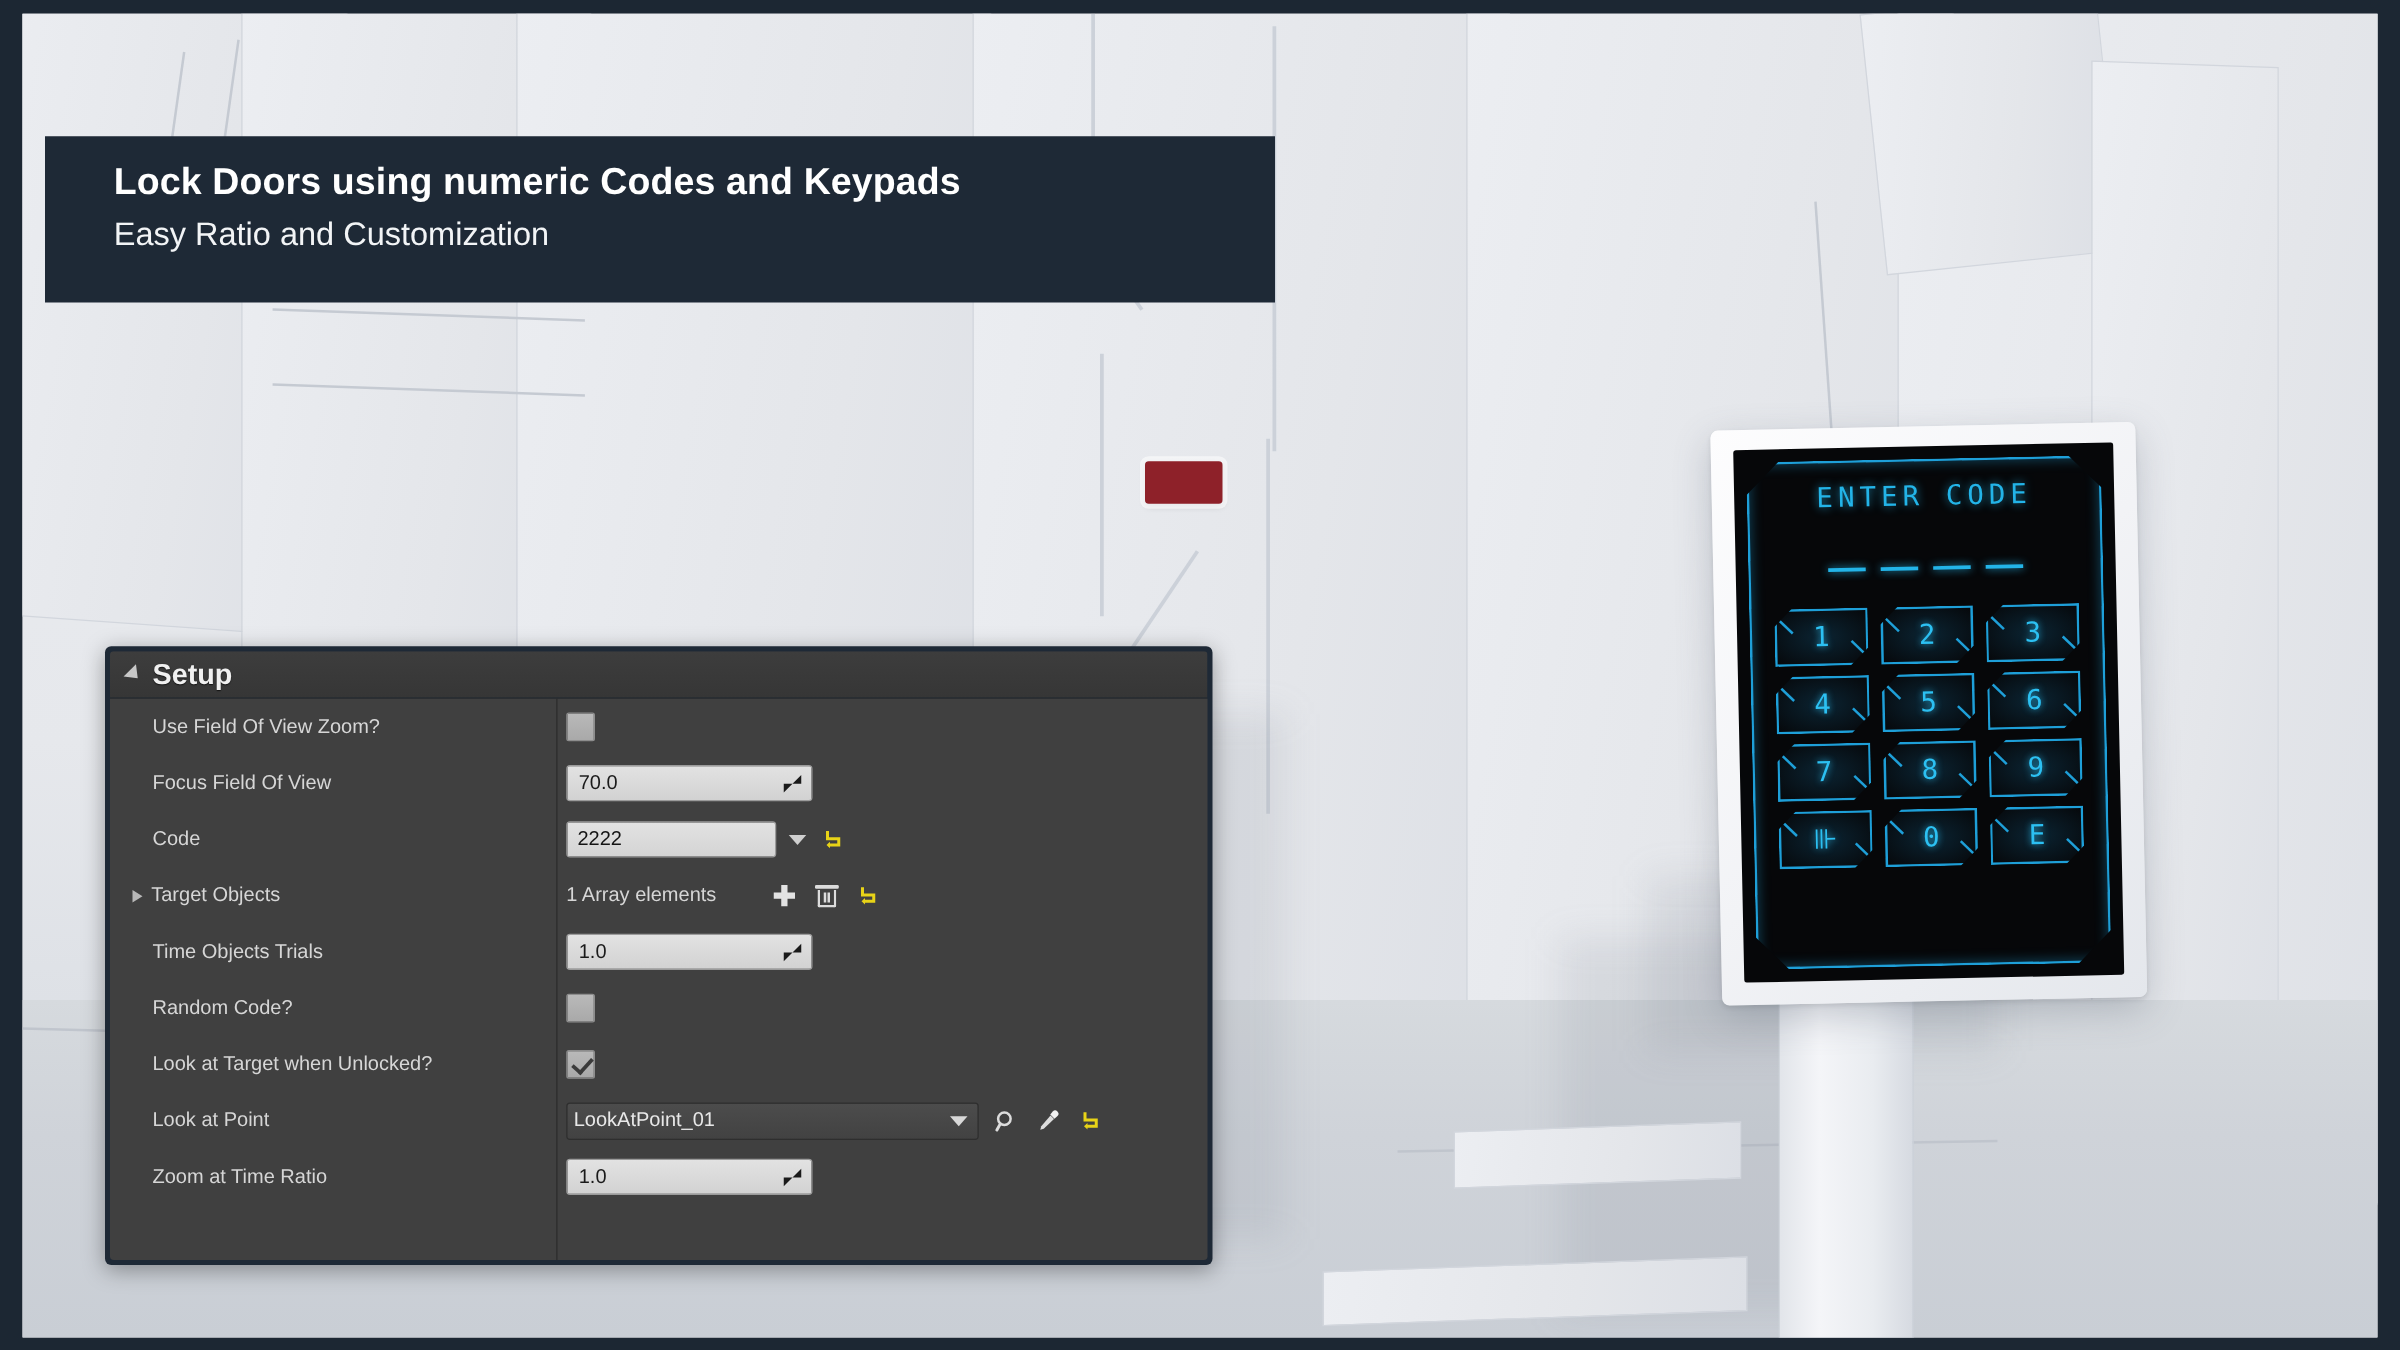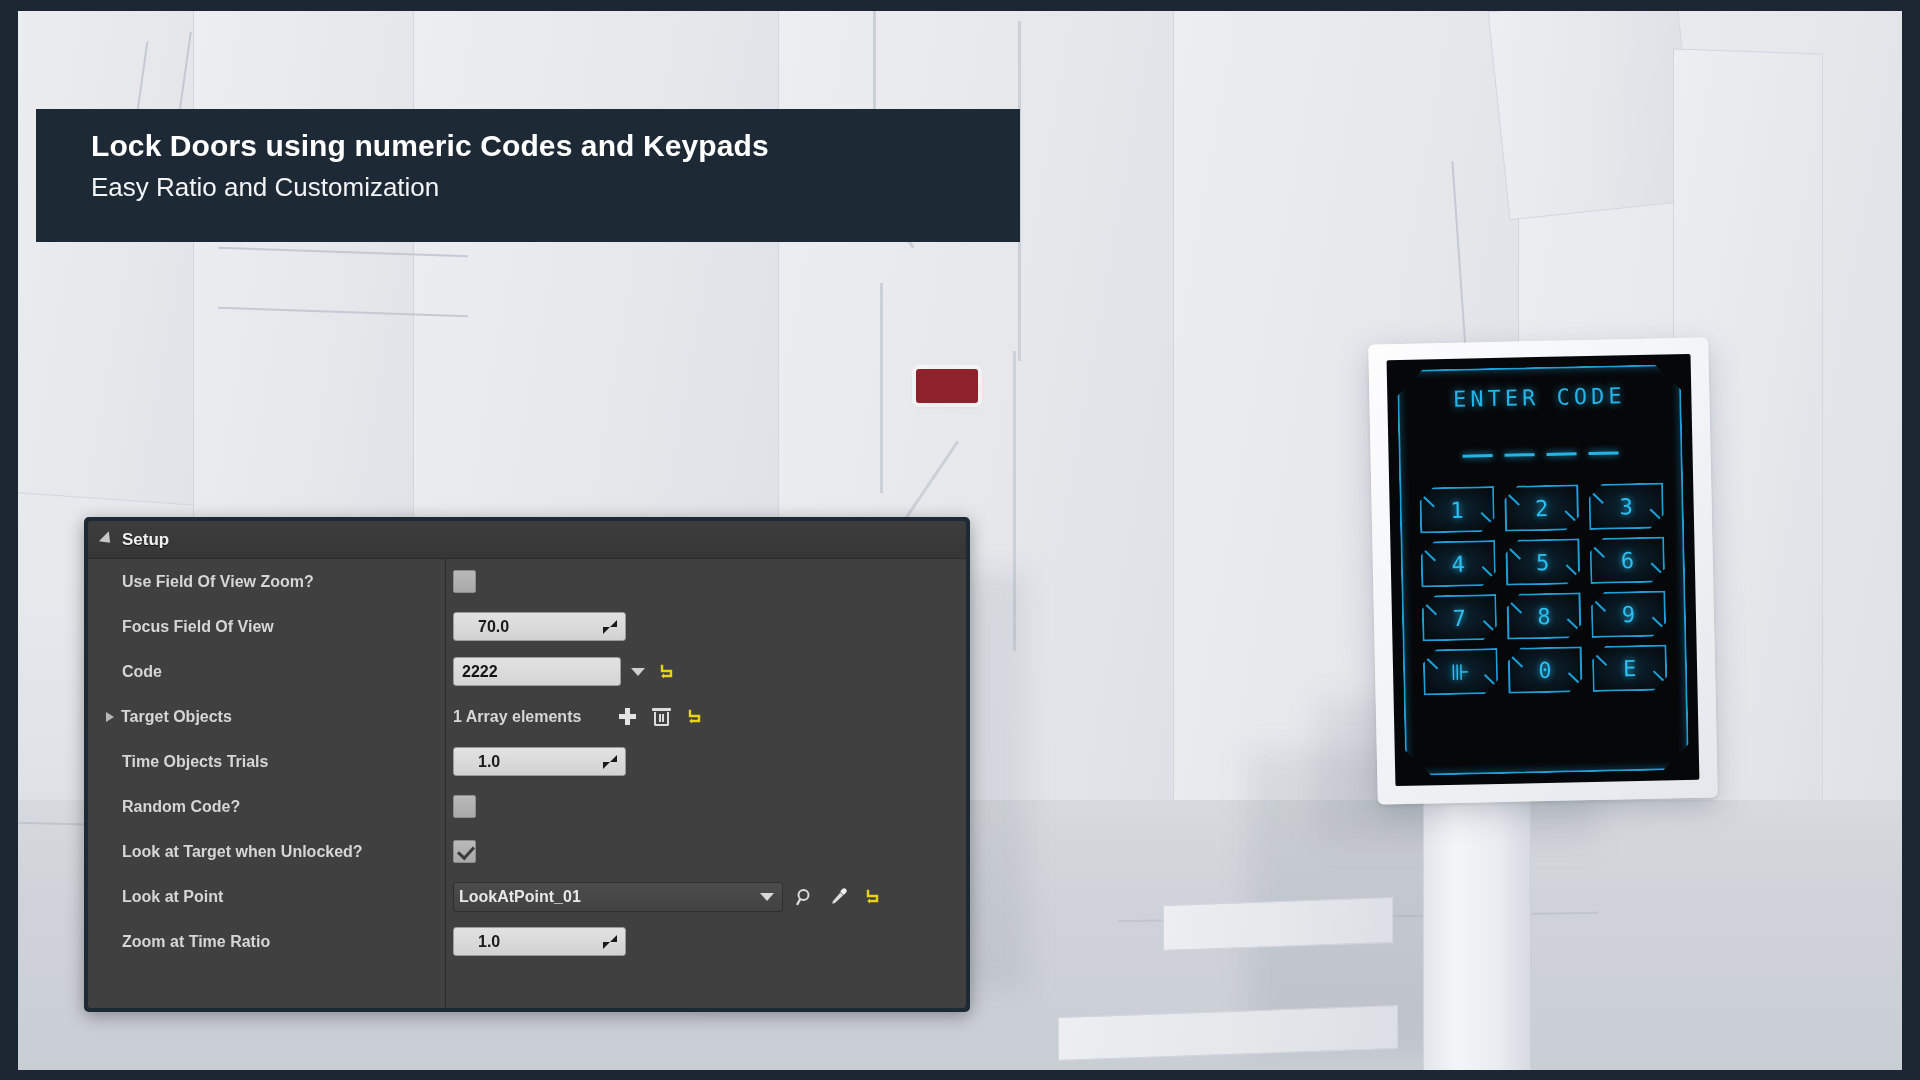--- a/index.html
+++ b/index.html
@@ -193,40 +193,39 @@
   }
   .tri-down {
     width: 0; height: 0;
     border-left: 7px solid transparent;
     border-right: 7px solid transparent;
     border-top: 9px solid #c8c8c8;
     margin-right: 8px;
     transform: rotate(-45deg);
   }
   #panel-header .hdr-text {
-    color: #f0f0f0; font-size: 17px; font-weight: bold;
+    color: #f0f0f0; font-size: 23px; font-weight: bold;
     text-shadow: 0 1px 1px rgba(0,0,0,.7);
   }
   #panel-body {
     position: relative;
     height: calc(100% - 38px);
     background: #404040;
     border-radius: 0 0 3px 3px;
   }
   
   #splitter {
     position: absolute;
     left: 357px; top: 0; bottom: 0;
     width: 1px; background: #2b2b2b;
   }
   .prow {
     display: flex;
     align-items: center;
     height: 45px;
-    font-weight: bold;
   }
   .prow .plabel {
     width: 357px;
     padding-left: 34px;
     color: #d6d6d6;
     font-size: 16px;
     display: flex; align-items: center;
     white-space: nowrap;
   }
   .prow.indented .plabel { padding-left: 18px; }
@@ -255,26 +254,26 @@
   .ue-checkbox.checked::after {
     content: "";
     position: absolute;
     left: 7px; top: 2px;
     width: 7px; height: 13px;
     border: solid #3b3b3b;
     border-width: 0 3px 3px 0;
     transform: rotate(42deg);
   }
   .ue-spin {
-    width: 173px; height: 29px;
+    width: 197px; height: 29px;
     background: linear-gradient(180deg,#e2e2e2 0%, #d2d2d2 100%);
     border: 1px solid #9b9b9b;
     border-radius: 3px;
     display: flex; align-items: center;
-    padding: 0 6px 0 24px;
+    padding: 0 6px 0 9px;
     color: #1a1a1a; font-size: 16px;
     position: relative;
   }
   .ue-spin .spin-arrows {
     position: absolute; right: 8px; top: 50%;
     transform: translateY(-50%);
     width: 14px; height: 14px;
   }
   .ue-spin .spin-arrows i {
     position: absolute; width: 0; height: 0; display:block;

